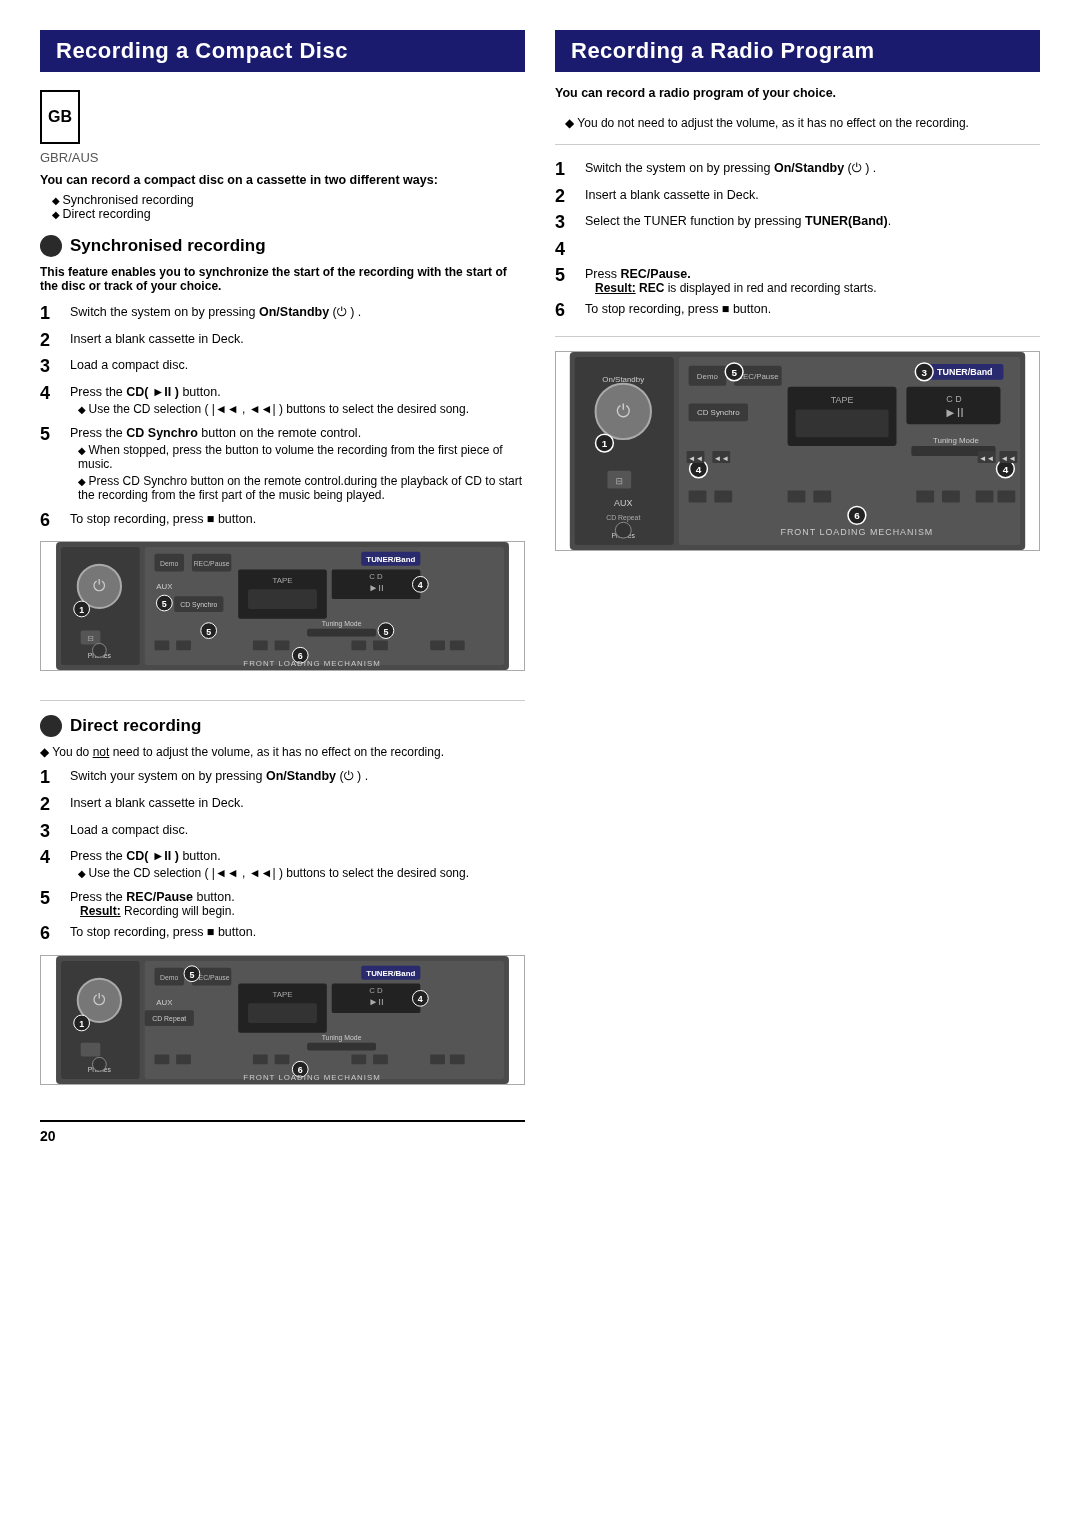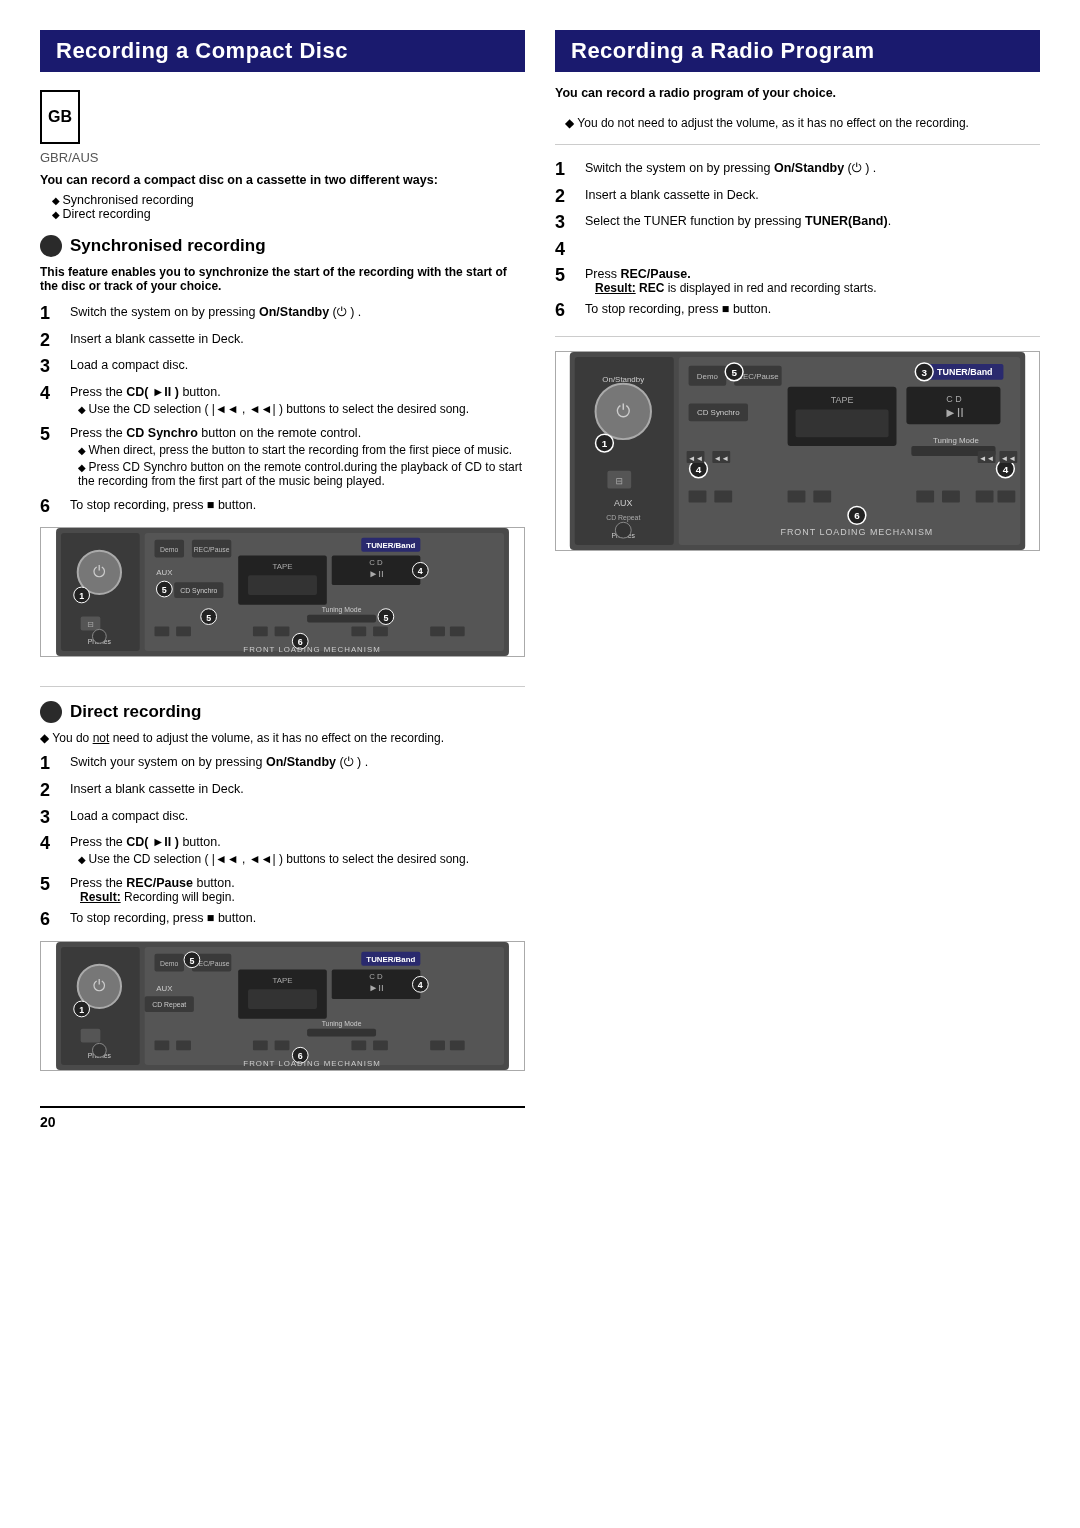--- a/index.html
+++ b/index.html
@@ -221,21 +221,21 @@
           <ul class="bullet-list">
             <li>Use the CD selection ( |◄◄ , ◄◄| ) buttons to select the desired song.</li>
           </ul>
         </div>
       </li>
       <li class="step">
         <span class="step-num">5</span>
         <div class="step-content">
           Press the <strong>CD Synchro</strong> button on the remote control.
           <ul class="bullet-list">
-            <li>When direct, press the button to start the recording from the first piece of music.</li>
+            <li>When stopped, press the button to volume the recording from the first piece of music.</li>
             <li>Press CD Synchro button on the remote control.during the playback of CD to start the recording from the first part of the music being played.</li>
           </ul>
         </div>
       </li>
       <li class="step">
         <span class="step-num">6</span>
         <div class="step-content">To stop recording, press ■ button.</div>
       </li>
     </ol>
 

